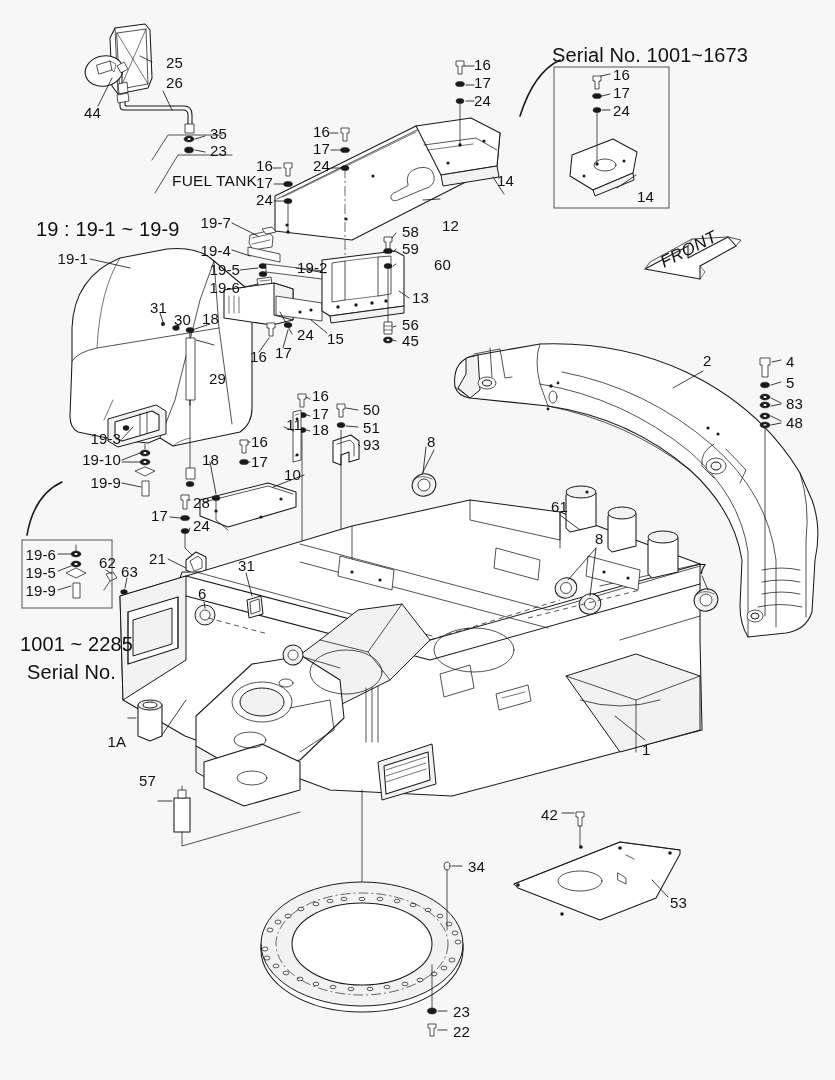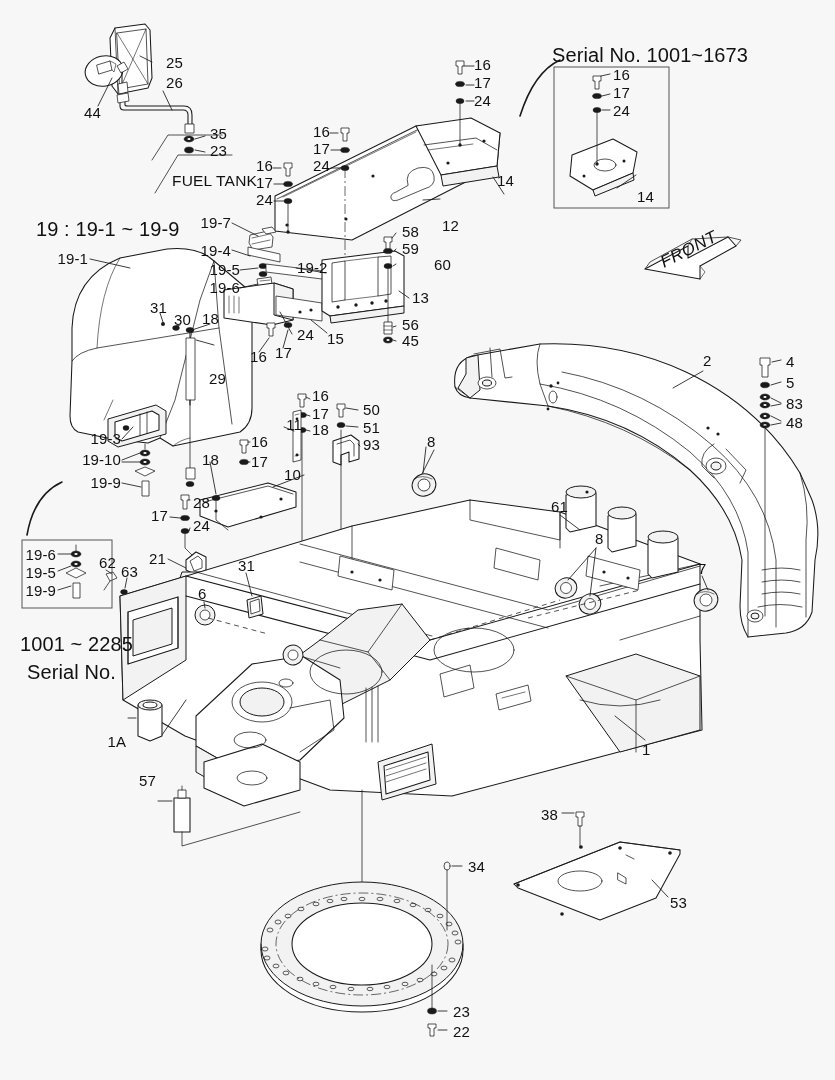--- a/index.html
+++ b/index.html
@@ -694,20 +694,20 @@
     <div class="lbl" style="left:703px;top:353px;">2</div>
     <div class="lbl" style="left:786px;top:354px;">4</div>
     <div class="lbl" style="left:786px;top:375px;">5</div>
     <div class="lbl" style="left:786px;top:396px;">83</div>
     <div class="lbl" style="left:786px;top:415px;">48</div>
     <div class="lbl" style="left:551px;top:499px;">61</div>
     <div class="lbl" style="left:595px;top:531px;">8</div>
     <div class="lbl" style="left:698px;top:561px;">7</div>
     <div class="lbl" style="left:642px;top:742px;">1</div>
 
-    <div class="lbl r-anchor" style="left:558px;top:807px;">38</div>
+    <div class="lbl r-anchor" style="left:558px;top:807px;">42</div>
     <div class="lbl" style="left:670px;top:895px;">53</div>
     <div class="lbl" style="left:468px;top:859px;">34</div>
     <div class="lbl" style="left:453px;top:1004px;">23</div>
     <div class="lbl" style="left:453px;top:1024px;">22</div>
   </div>
 
 </div>
 
 </body></html>

